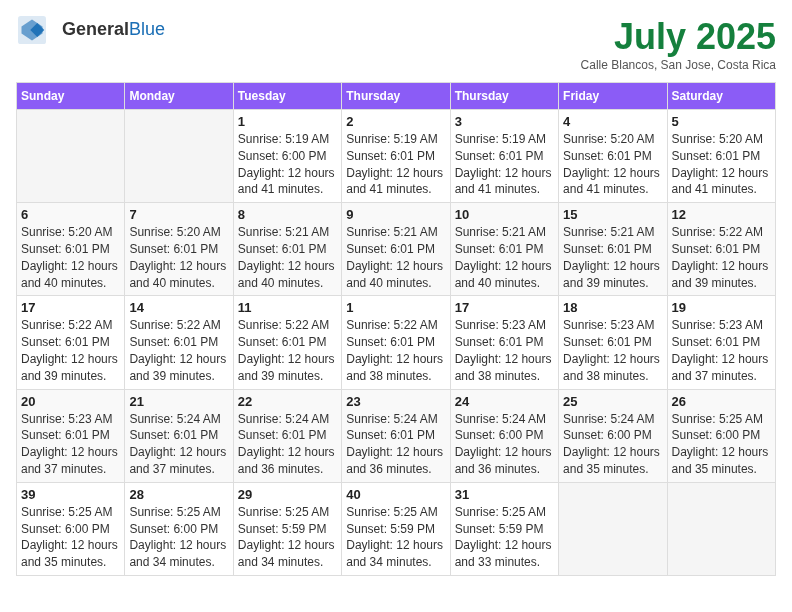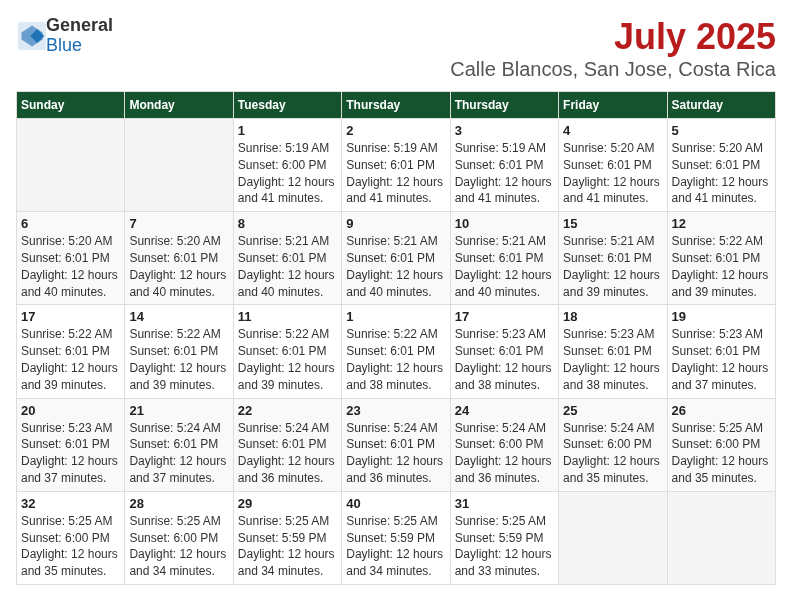--- a/index.html
+++ b/index.html
@@ -33,43 +33,43 @@
       color: #1a6eb5;
       line-height: 1.1;
     }
     .logo-icon {
       width: 28px;
       height: 28px;
       margin-left: 2px;
     }
     .logo-stack {
       display: flex;
-      flex-direction: column;
-      margin-left: 0;
+      flex-direction: row;
+      margin-left: 16px;
     }
     .title-area {
       text-align: right;
     }
     .month-year {
       font-size: 36px;
       font-weight: bold;
-      color: #b91c1c;
+      color: #15803d;
     }
     .location {
-      font-size: 20px;
+      font-size: 12px;
       color: #555;
       margin-left: 24px;
     }
     .calendar {
       width: 100%;
       border-collapse: collapse;
       font-size: 11px;
     }
     .calendar th {
-      background-color: #14532d;
+      background-color: #8b5cf6;
       color: #fff;
       padding: 6px 4px;
       text-align: left;
       font-size: 12px;
       border: 1px solid #ddd;
     }
     .calendar td {
       vertical-align: top;
       padding: 4px;
       border: 1px solid #ddd;
@@ -241,21 +241,21 @@
           <div class="day-number">25</div>
           <div class="day-info">Sunrise: 5:24 AM<br>Sunset: 6:00 PM<br>Daylight: 12 hours and 35 minutes.</div>
         </td>
         <td>
           <div class="day-number">26</div>
           <div class="day-info">Sunrise: 5:25 AM<br>Sunset: 6:00 PM<br>Daylight: 12 hours and 35 minutes.</div>
         </td>
       </tr>
       <tr>
         <td>
-          <div class="day-number">32</div>
+          <div class="day-number">39</div>
           <div class="day-info">Sunrise: 5:25 AM<br>Sunset: 6:00 PM<br>Daylight: 12 hours and 35 minutes.</div>
         </td>
         <td>
           <div class="day-number">28</div>
           <div class="day-info">Sunrise: 5:25 AM<br>Sunset: 6:00 PM<br>Daylight: 12 hours and 34 minutes.</div>
         </td>
         <td>
           <div class="day-number">29</div>
           <div class="day-info">Sunrise: 5:25 AM<br>Sunset: 5:59 PM<br>Daylight: 12 hours and 34 minutes.</div>
         </td>

